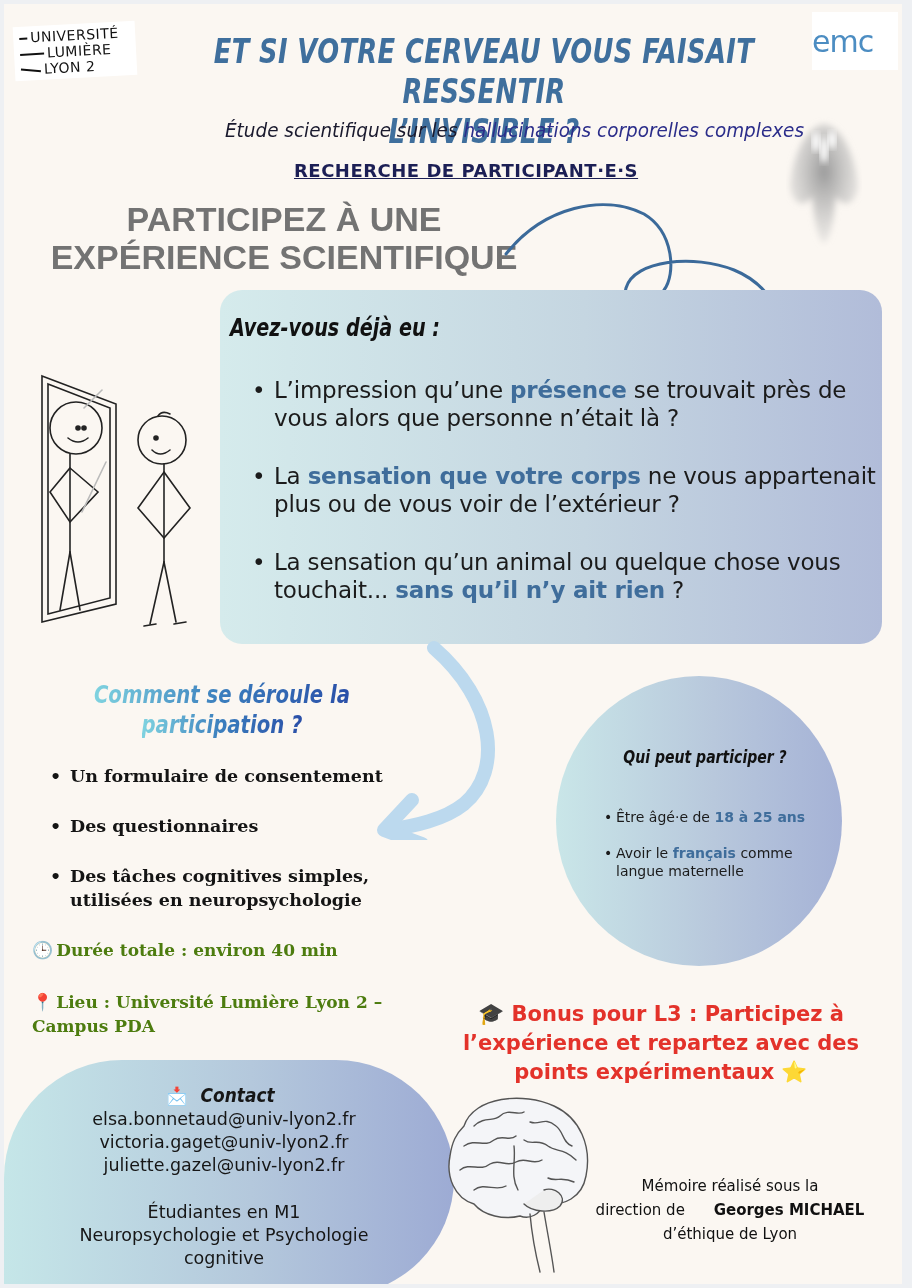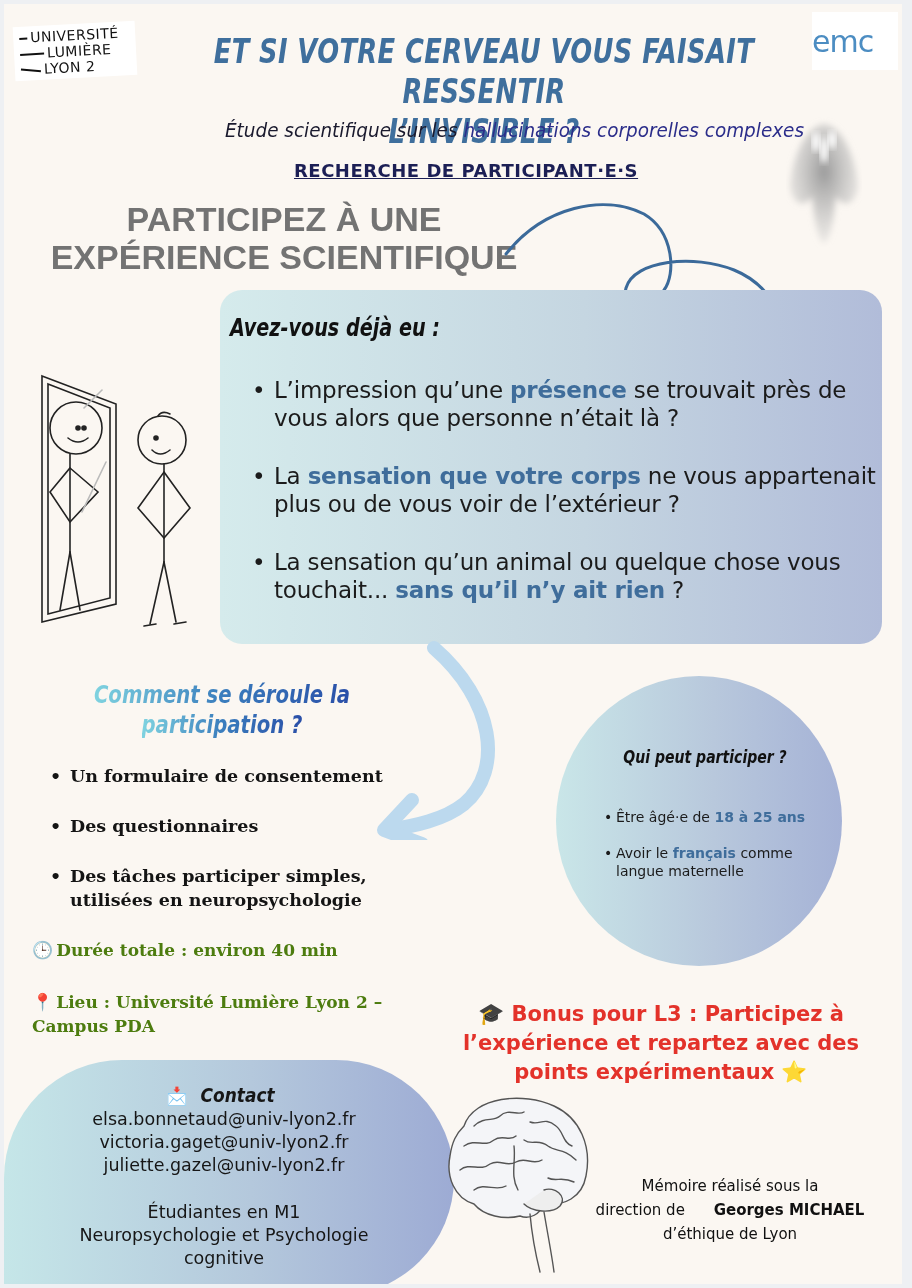--- a/index.html
+++ b/index.html
@@ -225,21 +225,21 @@
     <path d="M38 160 L10 190 L48 204" fill="none" stroke="#bcd9ee" stroke-width="14" stroke-linecap="round" stroke-linejoin="round"></path>
   </svg>
 
   <div class="abs comment-title">
     <div><span class="grad-text">Comment se déroule la</span></div>
     <div><span class="grad-text">participation ?</span></div>
   </div>
   <ul class="abs steps">
     <li>Un formulaire de consentement</li>
     <li>Des questionnaires</li>
-    <li>Des tâches participer simples, utilisées en neuropsychologie</li>
+    <li>Des tâches cognitives simples, utilisées en neuropsychologie</li>
   </ul>
 
   <div class="abs info-line duree">
     <span class="ico">🕒</span><span>Durée totale : environ 40 min</span>
   </div>
   <div class="abs info-line lieu">
     <span class="ico">📍</span><span>Lieu : Université Lumière Lyon 2 – Campus PDA</span>
   </div>
 
   <div class="abs who-circle"></div>

